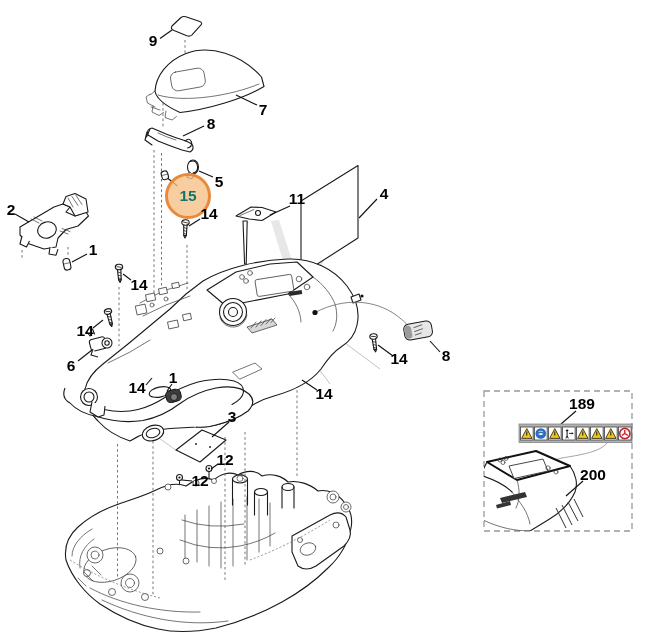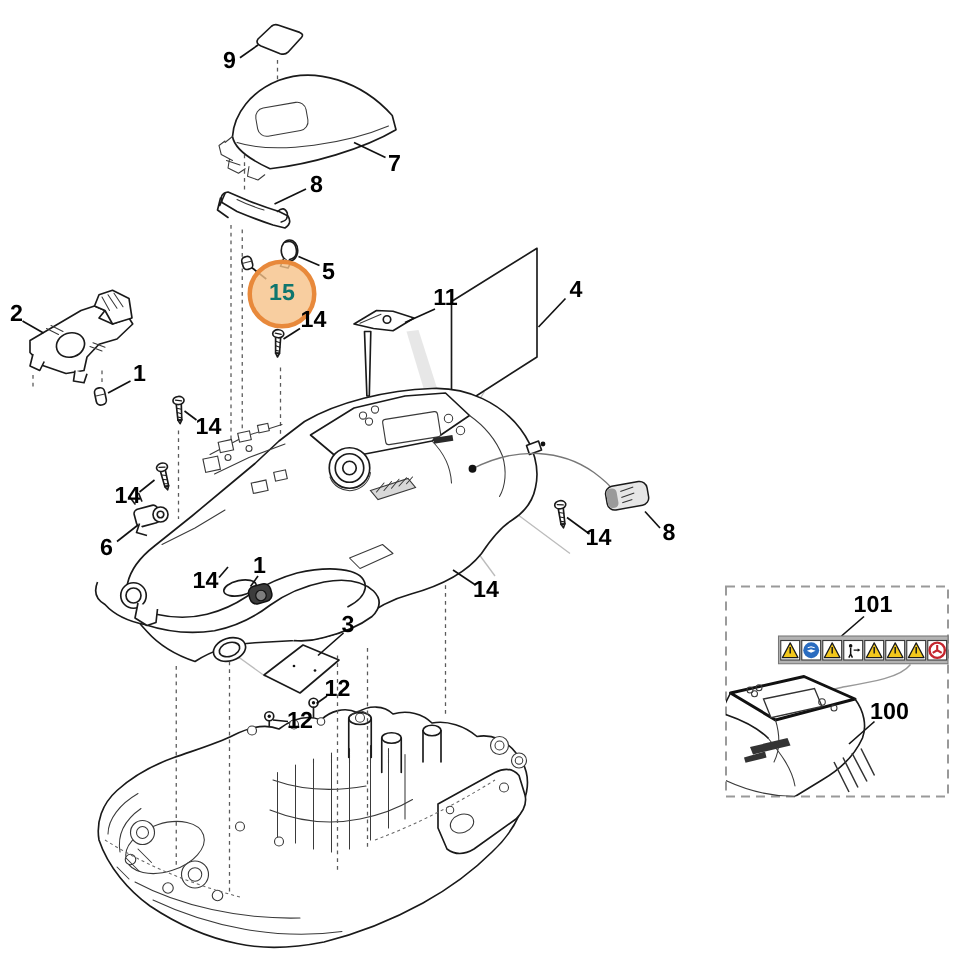--- a/index.html
+++ b/index.html
@@ -364,16 +364,16 @@
       <div class="callout" style="left: 85px; top: 331px;">14</div>
       <div class="callout" style="left: 71px; top: 366px;">6</div>
       <div class="callout" style="left: 137px; top: 388px;">14</div>
       <div class="callout" style="left: 173px; top: 378px;">1</div>
       <div class="callout" style="left: 232px; top: 417px;">3</div>
       <div class="callout" style="left: 225px; top: 460px;">12</div>
       <div class="callout" style="left: 200px; top: 481px;">12</div>
       <div class="callout" style="left: 324px; top: 394px;">14</div>
       <div class="callout" style="left: 399px; top: 359px;">14</div>
       <div class="callout" style="left: 446px; top: 356px;">8</div>
-      <div class="callout" style="left: 582px; top: 404px;">101</div>
-      <div class="callout" style="left: 593px; top: 475px;">100</div>
+      <div class="callout" style="left: 582px; top: 404px;">189</div>
+      <div class="callout" style="left: 593px; top: 475px;">200</div>
     </div>
 </div>
 
 </body></html>

